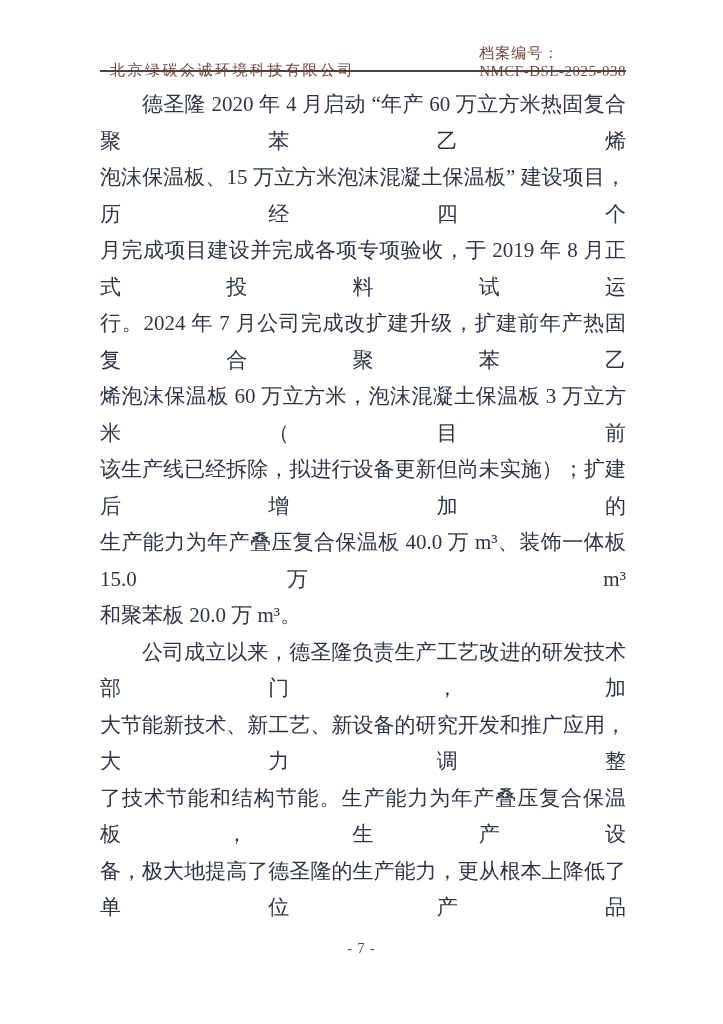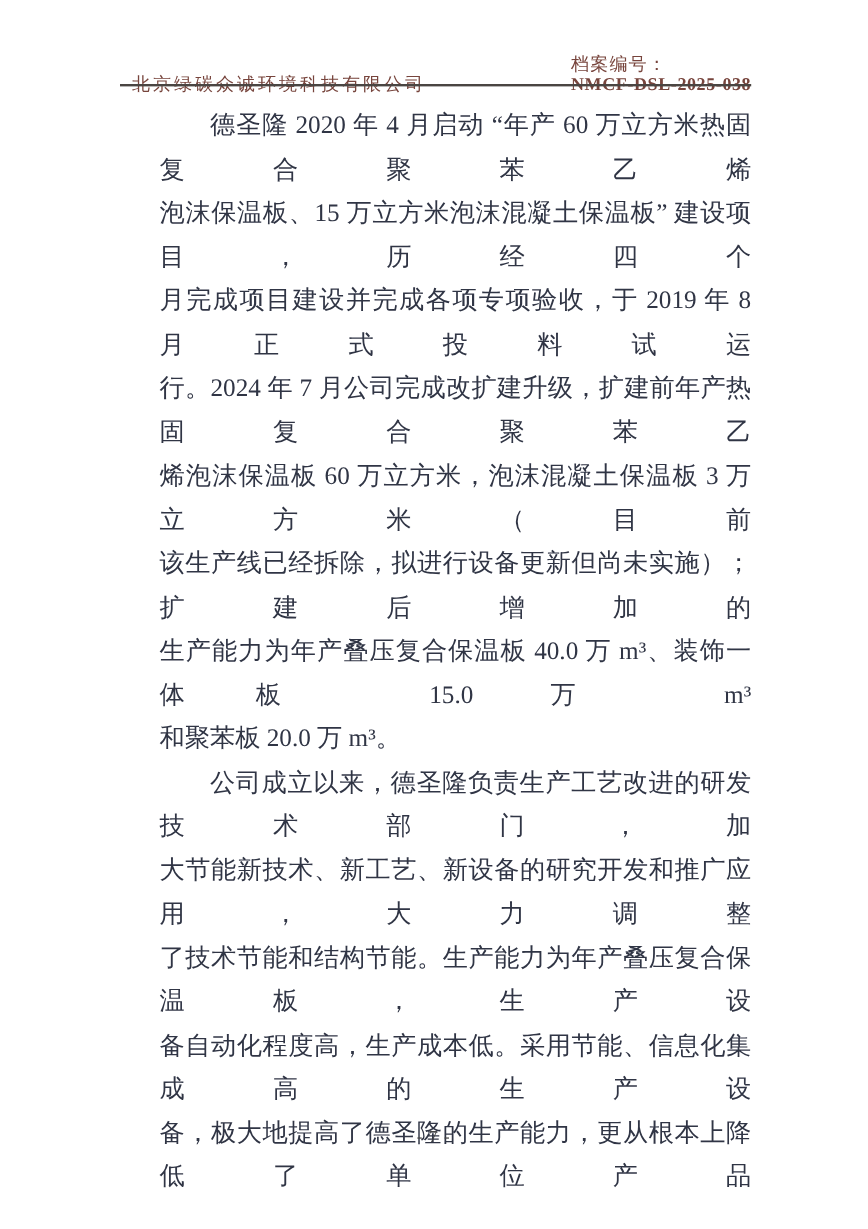--- a/index.html
+++ b/index.html
@@ -34,21 +34,21 @@
   .archive {
     display: flex;
     align-items: baseline;
     flex-direction: column;
   }
   .archive-label {
     letter-spacing: 1px;
   }
   .archive-number {
     margin-left: 12px;
-    font-weight: bold;
+    font-weight: normal;
     letter-spacing: 0.5px;
   }
   .header-rule {
     position: absolute;
     left: 100px;
     right: 97px;
     top: 70px;
     height: 0;
     border-top: 2px solid var(--rule, #4a4542);
   }
@@ -59,21 +59,20 @@
     top: 86px;
     font-size: 21px;
     line-height: 36.5px;
     color: var(--body_text, #303545);
   }
   .paragraph { margin: 0; }
   .line {
     text-align: justify;
     text-align-last: justify;
     text-justify: inter-character;
-    margin-left: 33px;
   }
   .line.last { text-align-last: left; }
   .line.first { text-indent: 2em; }
   .footer {
     position: absolute;
     top: 941px;
     left: 0;
     right: 0;
     text-align: center;
     font-size: 14px;
@@ -106,21 +105,20 @@
       <div class="line">烯泡沫保温板 60 万立方米，泡沫混凝土保温板 3 万立方米（目前</div>
       <div class="line">该生产线已经拆除，拟进行设备更新但尚未实施）；扩建后增加的</div>
       <div class="line">生产能力为年产叠压复合保温板 40.0 万 m³、装饰一体板 15.0 万 m³</div>
       <div class="line last">和聚苯板 20.0 万 m³。</div>
     </div>
 
     <div class="paragraph">
       <div class="line first">公司成立以来，德圣隆负责生产工艺改进的研发技术部门，加</div>
       <div class="line">大节能新技术、新工艺、新设备的研究开发和推广应用，大力调整</div>
       <div class="line">了技术节能和结构节能。生产能力为年产叠压复合保温板，生产设</div>
-      <div class="line">备自动化程度高，生产成本低。采用节能、信息化集成高的生产设</div>
       <div class="line">备，极大地提高了德圣隆的生产能力，更从根本上降低了单位产品</div>
 
     </div>
 
   </div>
 
   <div class="footer">
     <span>- 7 -</span>
   </div>
 

